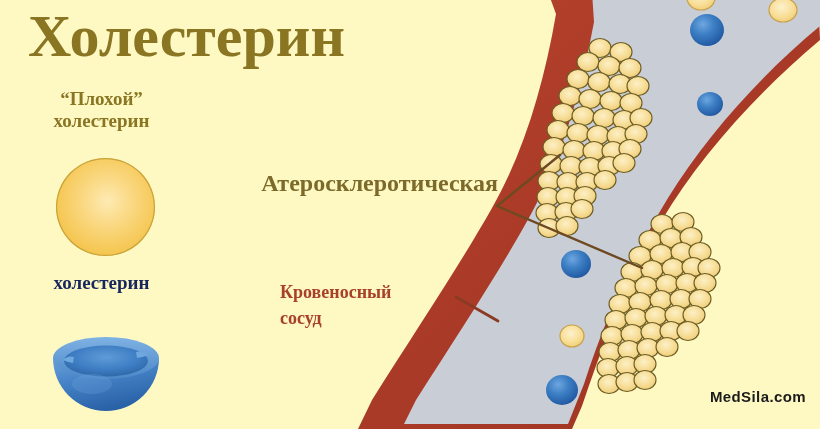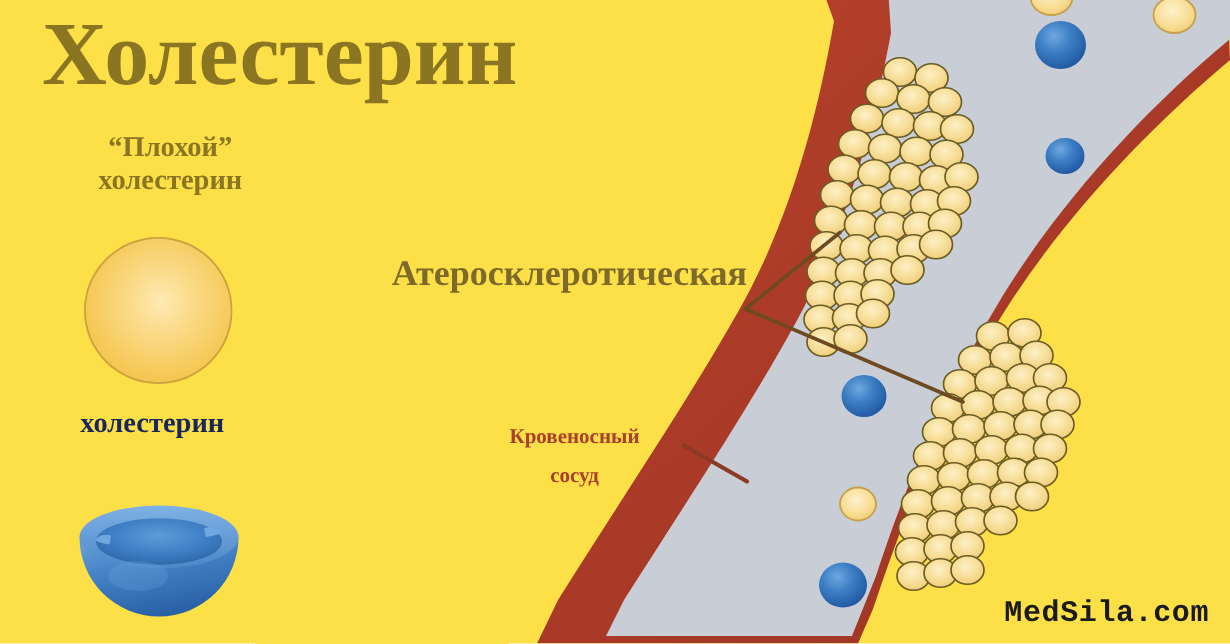--- a/index.html
+++ b/index.html
@@ -1,69 +1,69 @@
 <!DOCTYPE html>
 <html lang="ru"><head>
 <meta charset="utf-8">
 <style>
   html,body{margin:0;padding:0;background:#ffffff;}
   body{
     width:820px;height:429px;overflow:hidden;position:relative;
     font-family:"Liberation Serif", serif;
   }
-  #stage{position:absolute;left:0;top:0;width:820px;height:429px;background:#fde047;overflow:hidden;}
+  #stage{position:absolute;left:0;top:0;width:820px;height:429px;background:#fef9c3;overflow:hidden;}
 
   
   #title{
     position:absolute;left:28px;top:4px;
     font-family:"Liberation Serif", serif;
     font-weight:700;font-size:60px;line-height:64px;
     color:#8a7523;letter-spacing:0px;white-space:nowrap;
   }
 
   
   .legend-label{
     position:absolute;text-align:center;font-weight:700;
     font-family:"Liberation Serif", serif;
     line-height:22px;white-space:nowrap;
   }
-  #bad-label{left:26px;top:88px;width:175px;font-size:19px;color:#8a7523;}
+  #bad-label{left:14px;top:88px;width:175px;font-size:19px;color:#8a7523;}
   #good-label{left:14px;top:272px;width:175px;font-size:19px;color:#17265c;}
 
   
   #ldl-sphere{
     position:absolute;left:56px;top:158px;width:99px;height:98px;border-radius:50%;
     background:radial-gradient(circle at 52% 44%, #fdeab4 0%, #fbdc8c 26%, #f7cd63 56%, #f3c247 78%, #e9b53c 100%);
     box-shadow:inset 0 0 0 1.2px #c9a33c;
   }
 
   
   #hdl-bowl{position:absolute;left:48px;top:330px;width:116px;height:88px;}
   #hdl-bowl svg{display:block;width:116px;height:88px;}
 
   
   .annot{
     position:absolute;font-weight:700;font-family:"Liberation Serif", serif;
     line-height:26px;white-space:nowrap;
   }
   #plaque-annot{left:236px;top:170px;width:262px;font-size:24px;color:#7d6a2a;text-align:right;}
-  #vessel-annot{left:280px;top:279px;width:206px;font-size:14px;color:#a8402c;text-align:center;}
+  #vessel-annot{left:280px;top:279px;width:206px;font-size:18px;color:#a8402c;text-align:left;}
 
   
   #leaders{position:absolute;left:0;top:0;width:820px;height:429px;pointer-events:none;}
 
   
   #vessel{position:absolute;left:0;top:0;width:820px;height:429px;}
   #vessel svg{display:block;width:820px;height:429px;}
 
   
   #watermark{
-    position:absolute;right:14px;bottom:8px;
-    font-family:Liberation Mono, monospace;
-    font-weight:700;font-size:20px;color:#1b1b1b;letter-spacing:.4px;
+    position:absolute;right:14px;bottom:24px;
+    font-family:Liberation Sans, sans-serif;
+    font-weight:700;font-size:15px;color:#1b1b1b;letter-spacing:.4px;
   }
 </style>
 </head>
 <body>
 
 <div id="stage">
 
   <div id="vessel">
     <svg viewBox="0 0 820 429" xmlns="http://www.w3.org/2000/svg">
       <defs>

